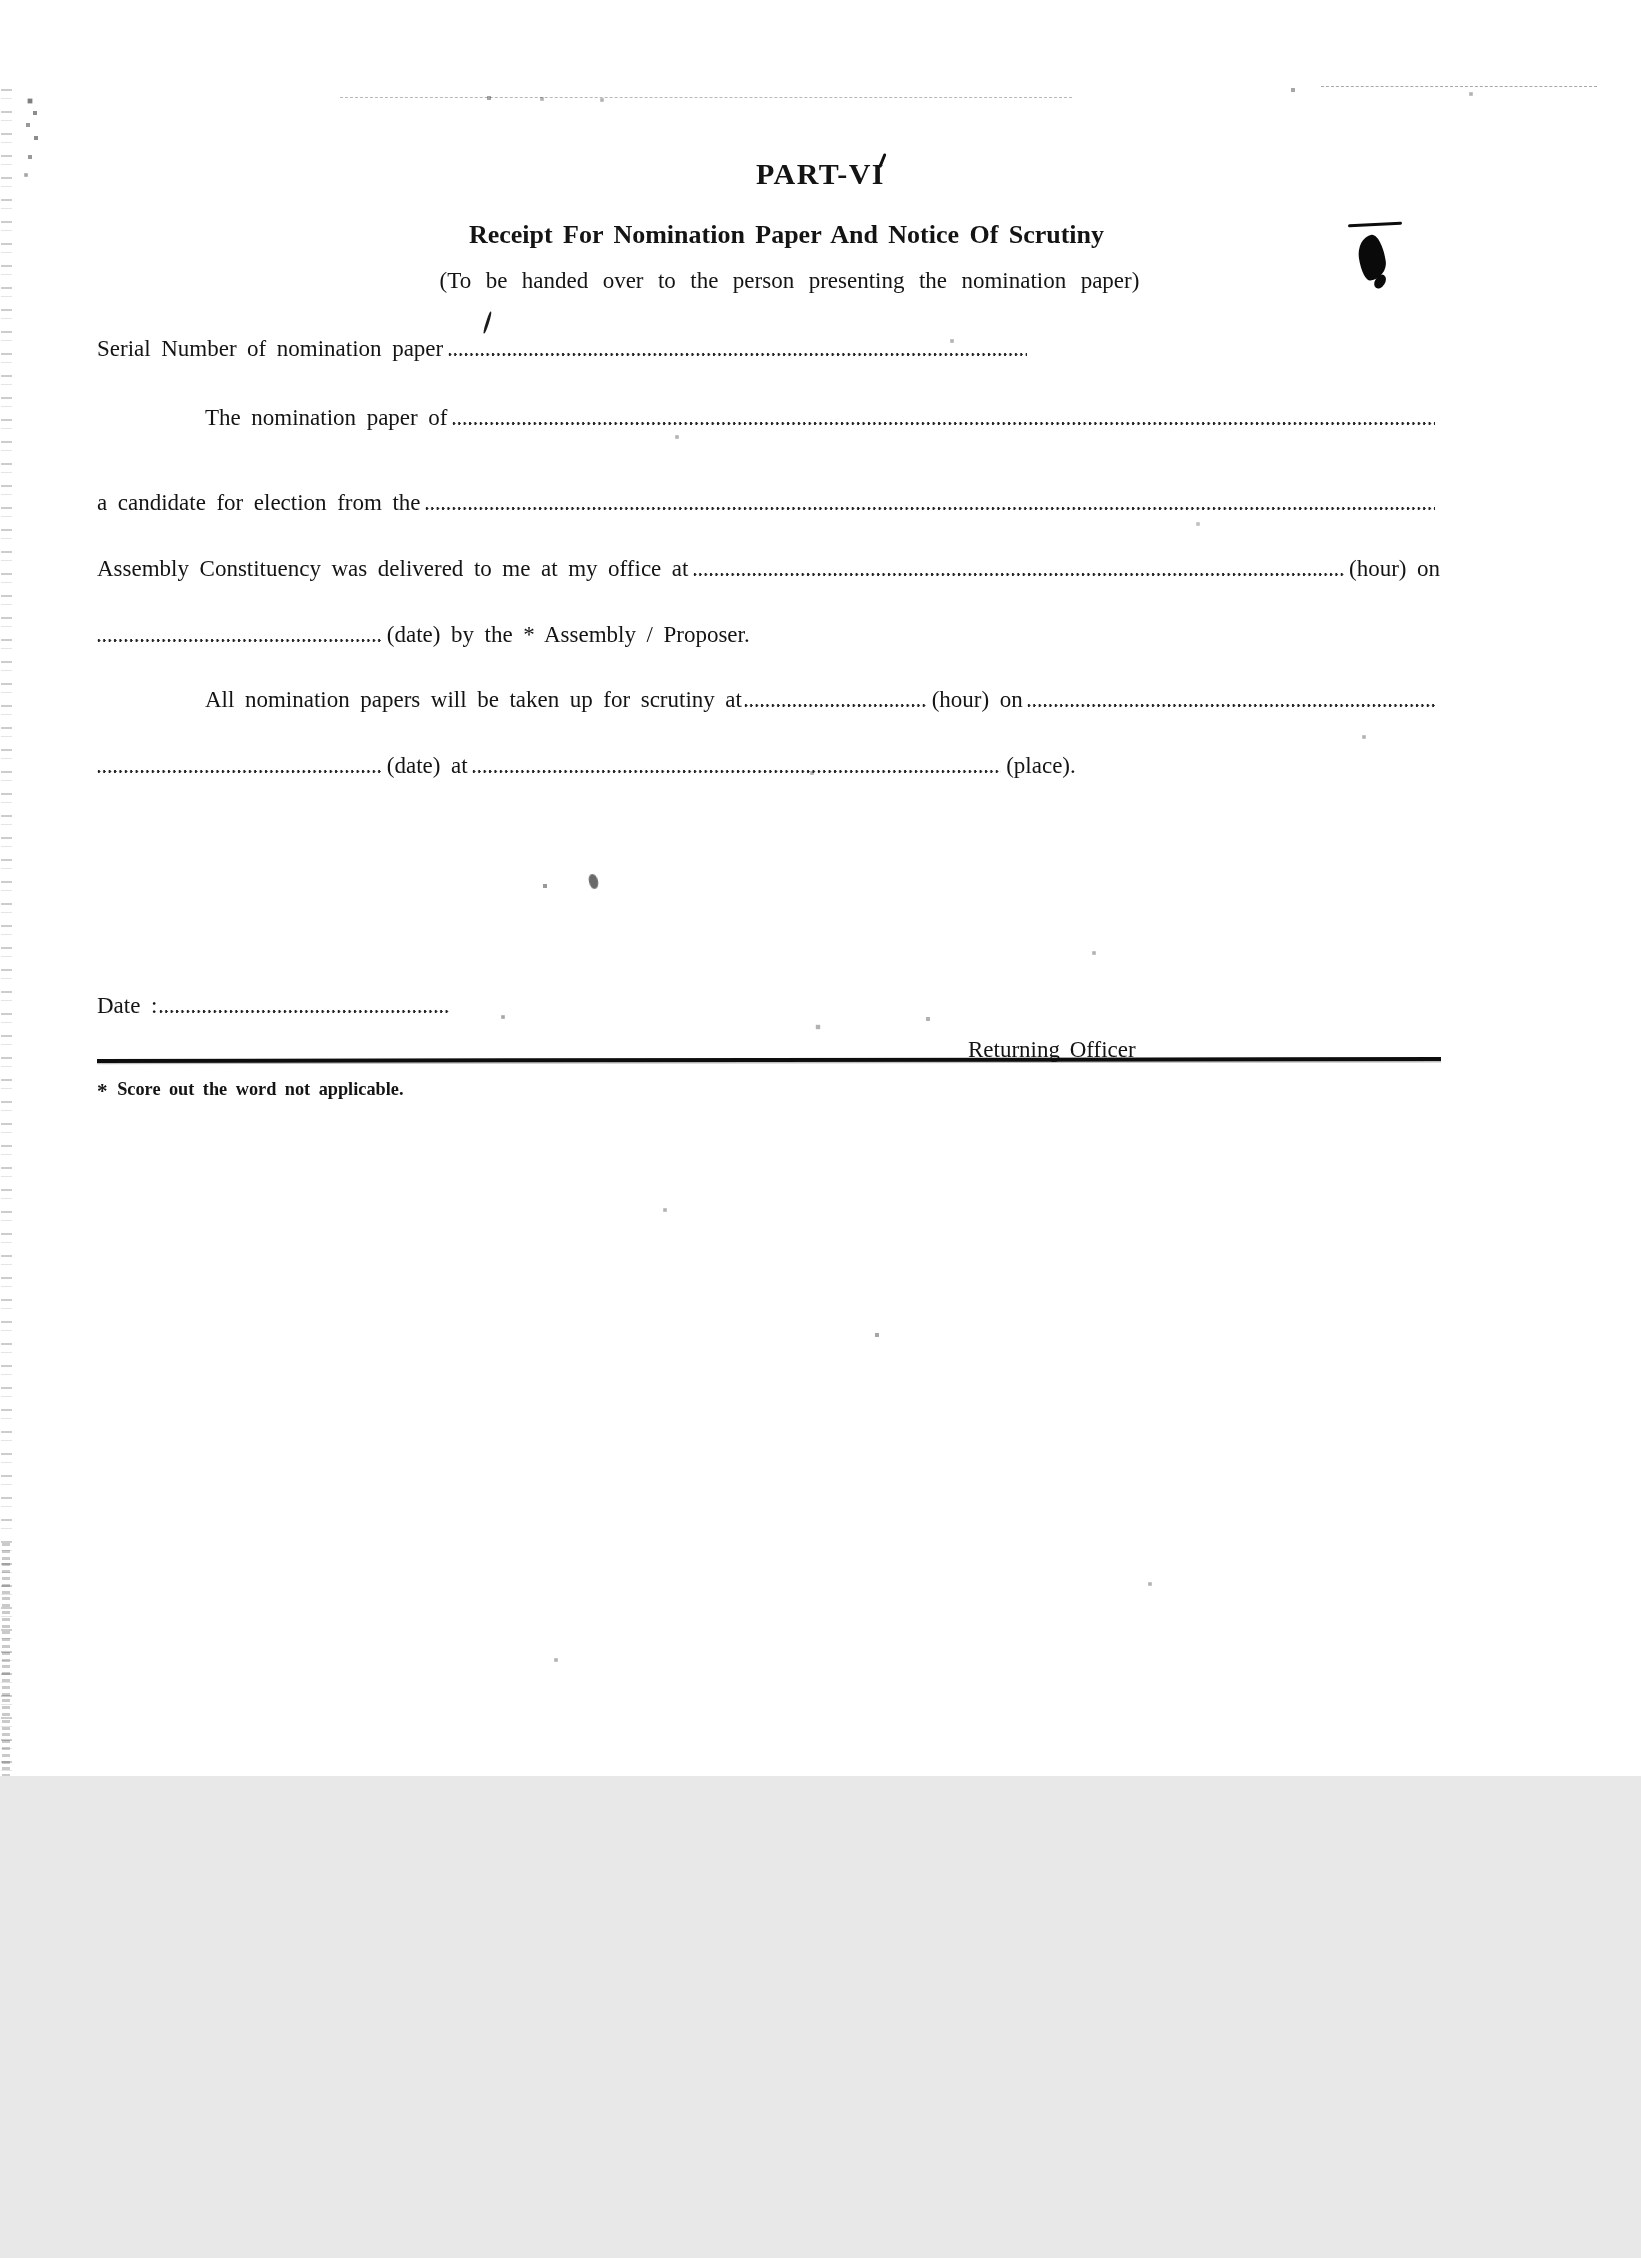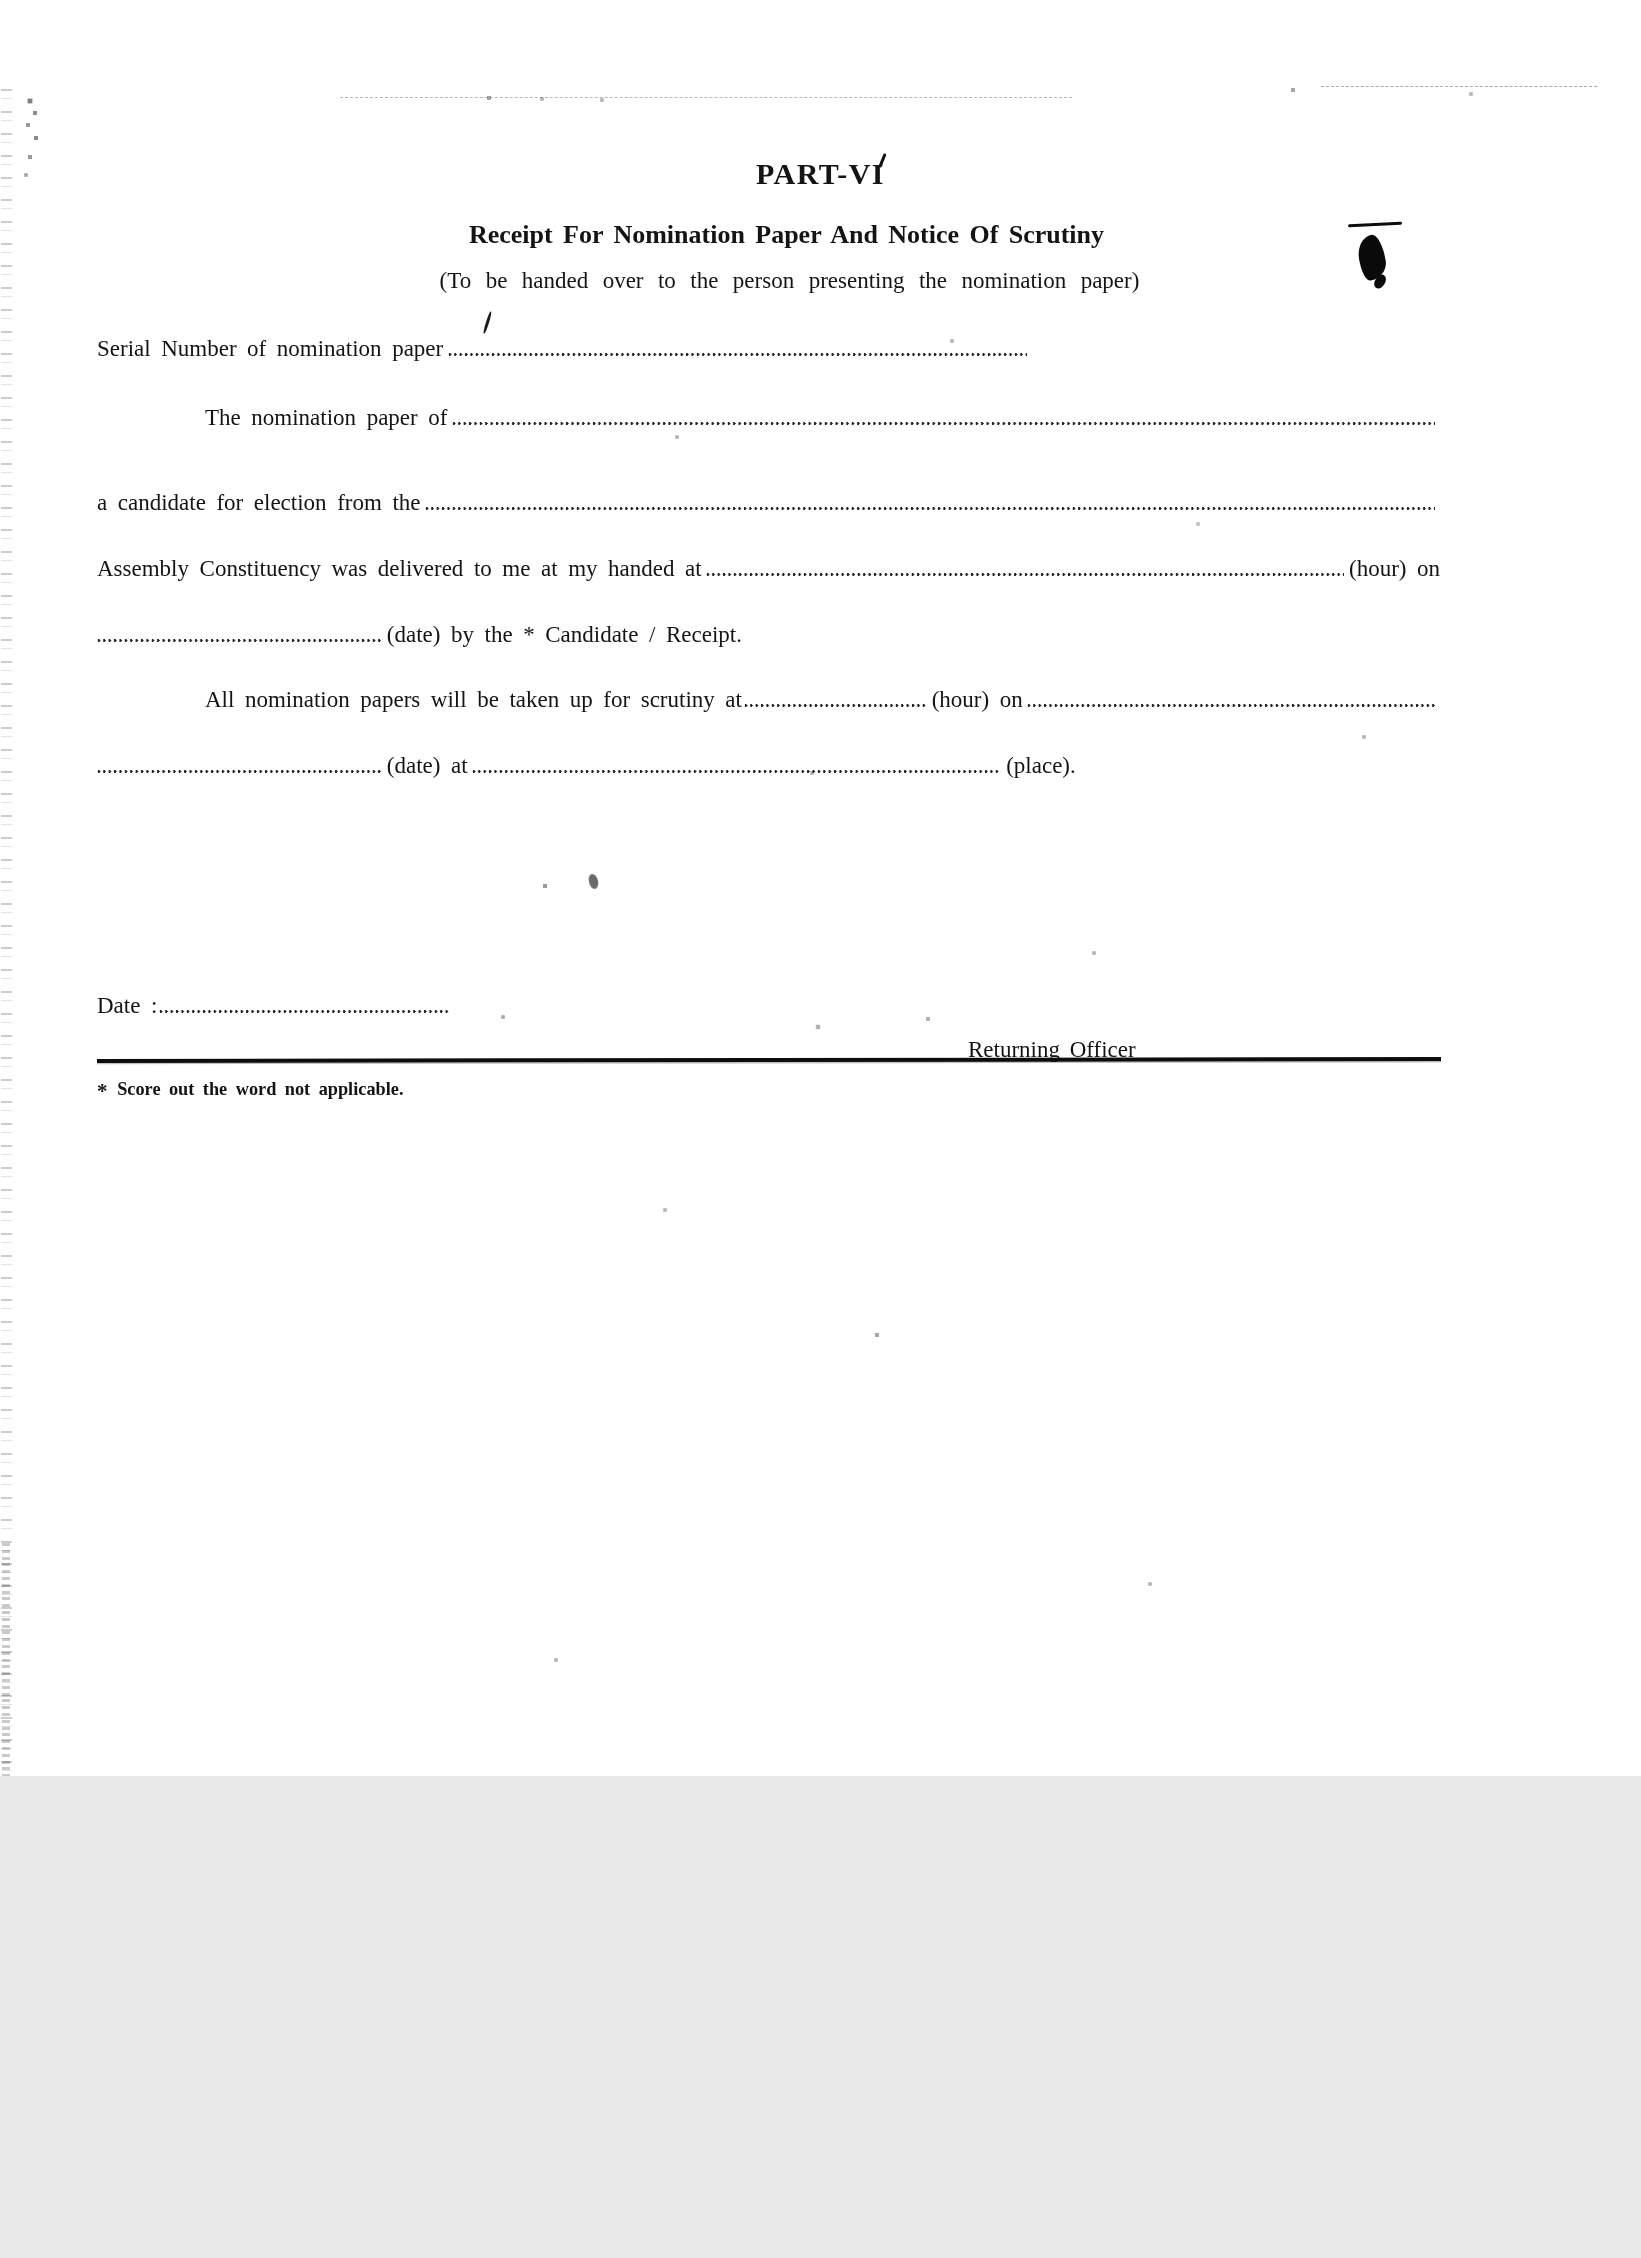--- a/index.html
+++ b/index.html
@@ -176,28 +176,28 @@
     <span class="lbl indent">The nomination paper of</span>
     <span class="dots fill"></span>
   </div>
 
   <div class="frow" style="top:490px;text-align:right;">
     <span class="lbl">a candidate for election from the</span>
     <span class="dots fill"></span>
   </div>
 
   <div class="frow" style="top:556px;">
-    <span class="lbl">Assembly Constituency was delivered to me at my handed at</span>
+    <span class="lbl">Assembly Constituency was delivered to me at my office at</span>
     <span class="dots fill"></span>
     <span class="lbl">(hour) on</span>
   </div>
 
   <div class="frow" style="top:622px;">
     <span class="dots" style="width:285px;margin-left:0;"></span>
-    <span class="lbl">(date) by the * Candidate / Receipt.</span>
+    <span class="lbl">(date) by the * Assembly / Proposer.</span>
   </div>
 
   <div class="frow" style="top:687px;">
     <span class="lbl indent">All nomination papers will be taken up for scrutiny at</span>
     <span class="dots" style="width:183px;margin-left:1.9px;"></span>
     <span class="lbl">(hour) on</span>
     <span class="dots fill"></span>
   </div>
 
   <div class="frow" style="top:753px;text-align:center;">

